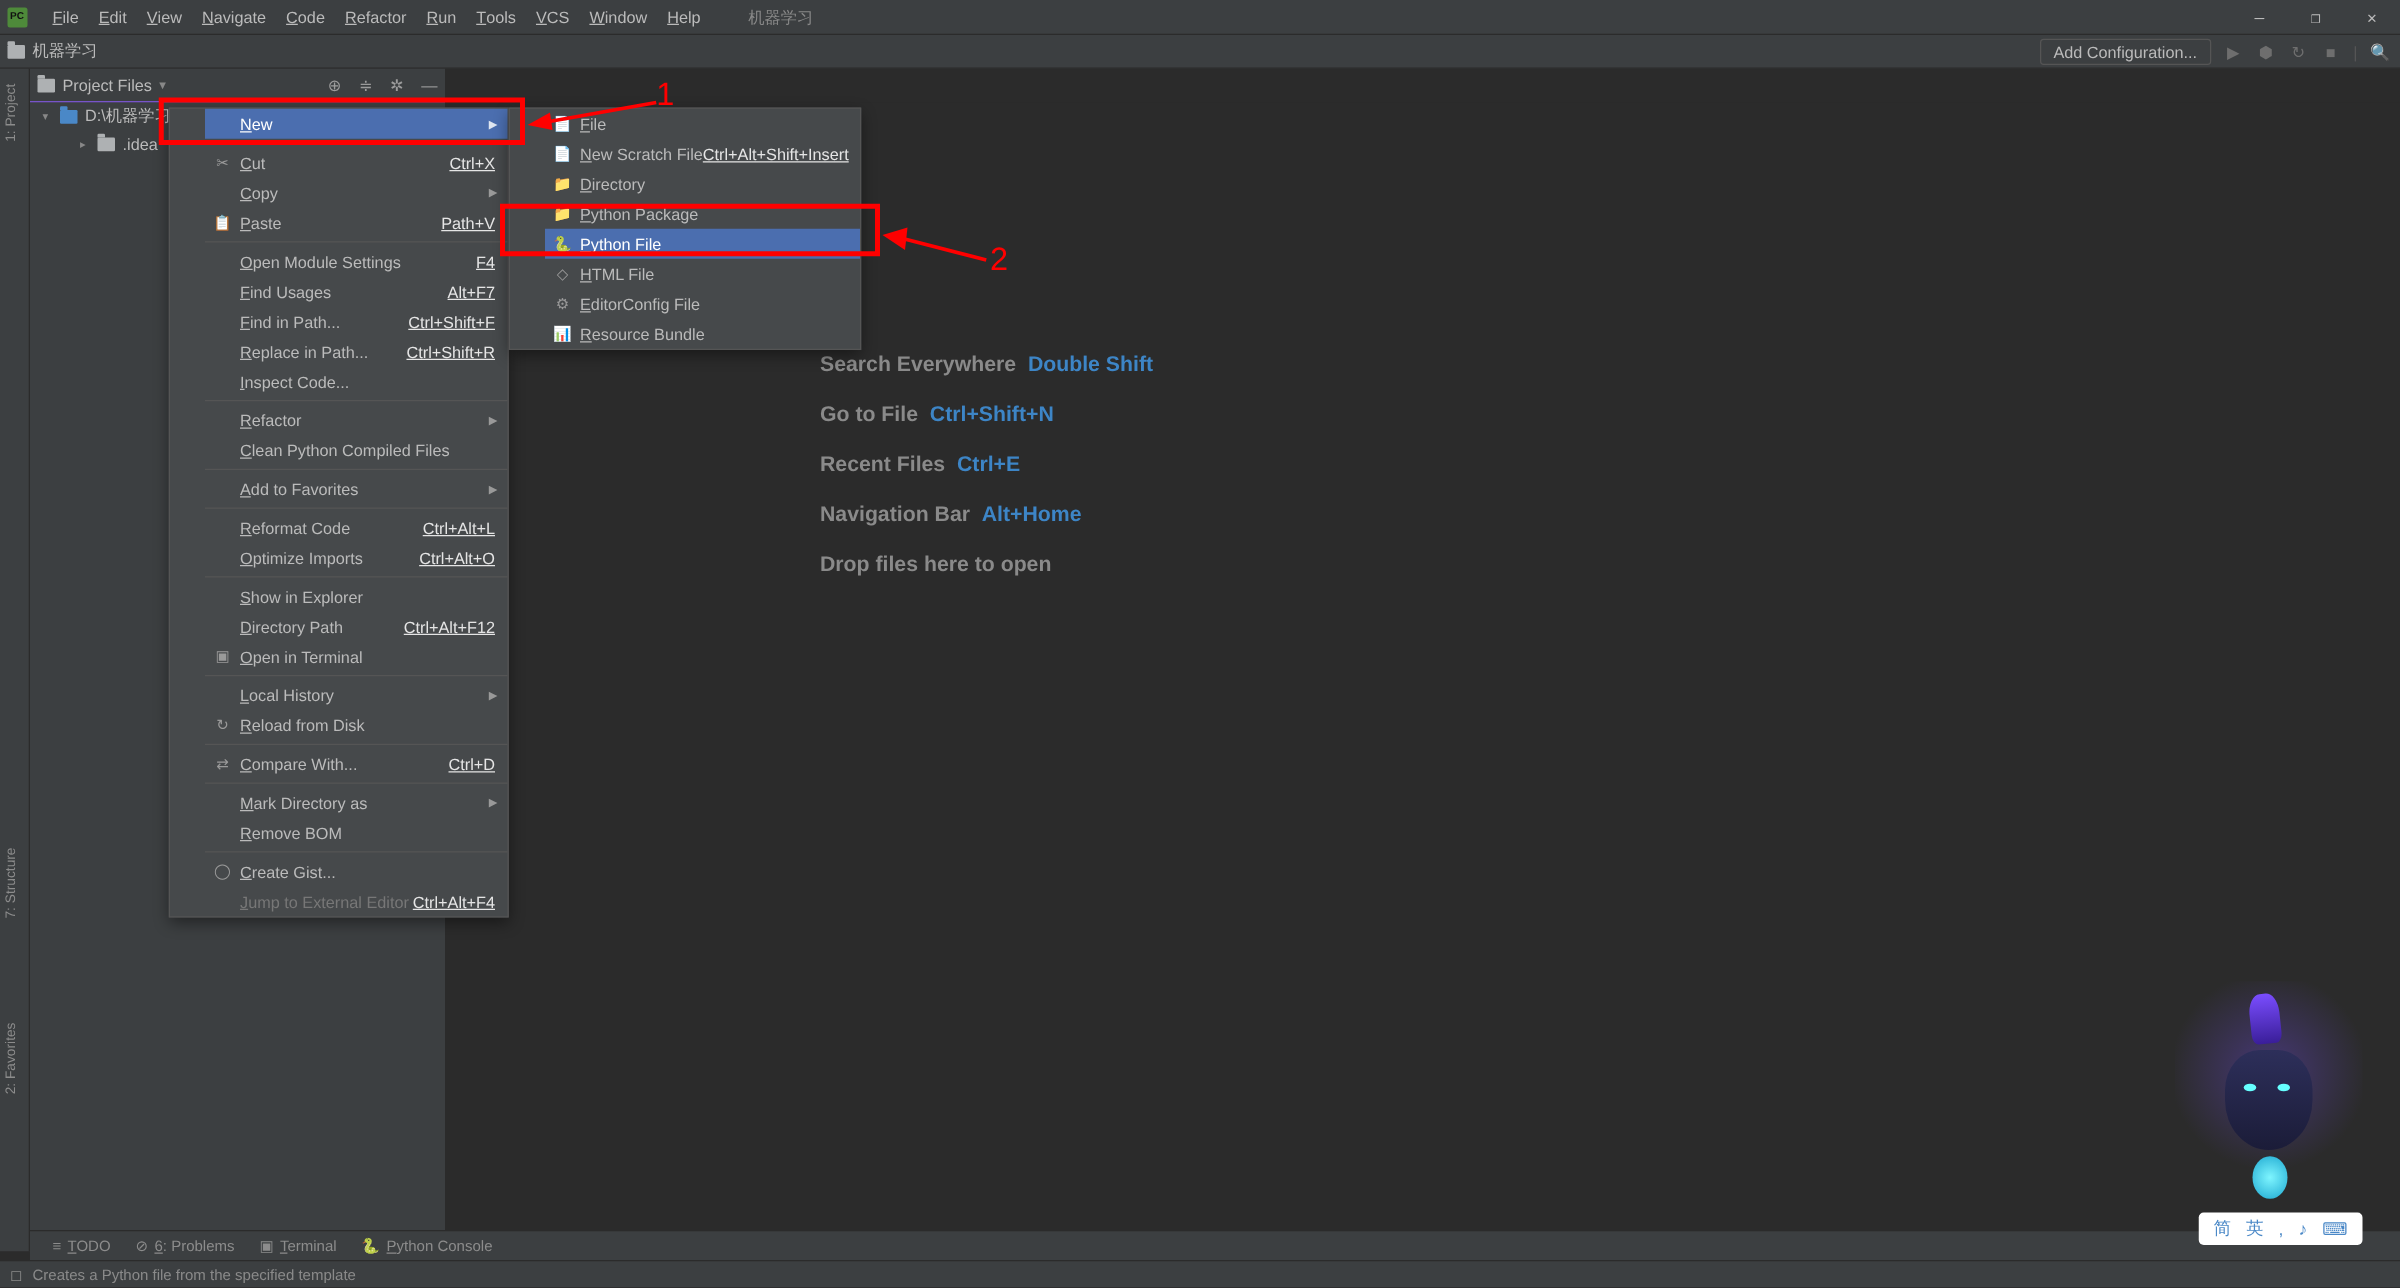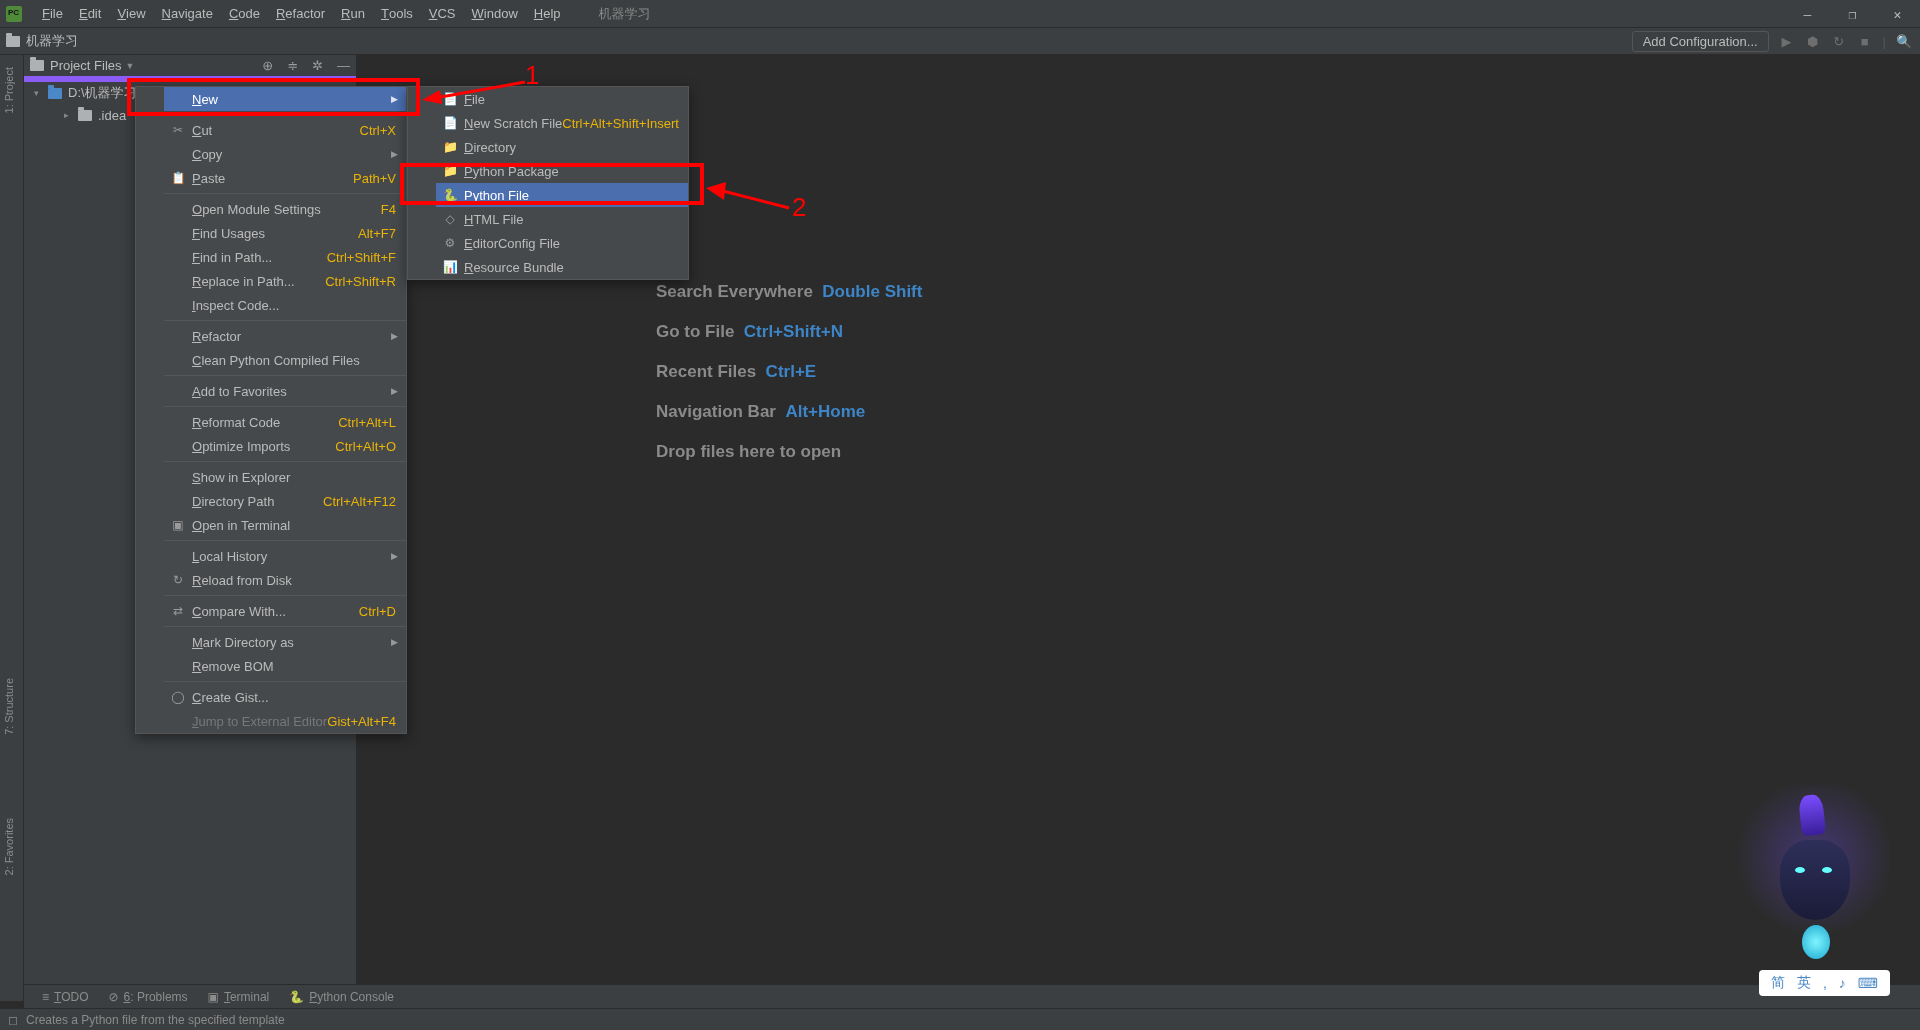--- a/index.html
+++ b/index.html
@@ -24,21 +24,21 @@
 .toolbar-icon { width:16px; color:#6e6e6e; text-align:center; }
 
 
 .gutter-left { position:absolute; left:0; top:55px; bottom:29px; width:24px; background:#3c3f41; border-right:1px solid #2b2b2b; }
 .gutter-label { writing-mode:vertical-rl; transform:rotate(180deg); font-size:11px; color:#8c8c8c; padding:6px 0; display:flex; align-items:center; gap:4px; }
 .gutter-left .g1{position:absolute;top:6px;left:3px;}
 .gutter-left .g2{position:absolute;bottom:260px;left:3px;}
 .gutter-left .g3{position:absolute;bottom:120px;left:3px;}
 
 
-.tool-header { position:absolute; left:24px; top:55px; width:332px; height:27px; background:#3c3f41; border-bottom:6px solid #8b5cf6; display:flex; align-items:center; padding:0 6px; }
+.tool-header { position:absolute; left:24px; top:55px; width:332px; height:27px; background:#3c3f41; border-bottom:1px solid #8b5cf6; display:flex; align-items:center; padding:0 6px; }
 .tool-header .folder-icon,.tree .folder-icon{width:14px;height:11px;background:#aeb1b3;margin-right:6px;border-radius:1px;position:relative;display:inline-block;}
 .tool-header .folder-icon::before,.tree .folder-icon::before{content:"";position:absolute;top:-3px;left:0;width:6px;height:3px;background:#aeb1b3;border-radius:1px 1px 0 0;}
 .tool-header .dd-arrow{margin-left:4px;color:#888;font-size:9px;}
 .tool-header .th-icons{margin-left:auto;display:flex;gap:14px;color:#9c9c9c;}
 
 
 .tree { position:absolute; left:24px; top:82px; width:332px; bottom:29px; background:#3c3f41; }
 .tree-row { height:22px; display:flex; align-items:center; padding-left:10px; }
 .tree-row.child{padding-left:40px;}
 .tree-arrow{width:10px;color:#888;font-size:9px;margin-right:4px;}
@@ -48,21 +48,21 @@
 
 .editor { position:absolute; left:356px; right:0; top:82px; bottom:29px; background:#2b2b2b; }
 .hint-block{position:absolute;left:300px;top:200px;}
 .hint-row{font-size:17px;color:#8a8a8a;margin-bottom:20px;font-weight:bold;}
 .hint-row .shortcut{color:#3d85c6;}
 
 
 .ctx-menu { position:absolute; background:#46494b; border:1px solid #555; box-shadow:0 4px 12px rgba(0,0,0,.45);padding-left:28px; }
 .ctx1 { left:135px; top:86px; width:272px; }
 .ctx-row { height:24px; display:flex; align-items:center; padding:0 10px 0 28px; position:relative; color:#bbb; white-space:nowrap;}
-.ctx-row .sc{margin-left:auto;color:#eab308;}
+.ctx-row .sc{margin-left:auto;color:#e5e5e5;text-decoration:underline;}
 .ctx-row.hl{background:#4b6eaf;color:#fff;}
 .ctx-row.dis{color:#777;justify-content:flex-end;}
 .ctx-sep{height:1px;background:#555;margin:3px 0;}
 .ctx-row .arrow{position:absolute;right:8px;font-size:9px;color:#999;}
 .ctx-row.hl .arrow{color:#dfe6f1;}
 .ctx-row .ico{position:absolute;left:7px;width:14px;text-align:center;color:#9a9a9a;font-size:12px;}
 
 
 .ctx2 { left:407px; top:86px; width:282px; }
 
@@ -272,21 +272,21 @@
     <div class="ctx-row">
       <span><u>R</u>emove BOM</span>
     </div>
     <div class="ctx-sep"></div>
     <div class="ctx-row">
       <span class="ico">◯</span>
       <span><u>C</u>reate Gist...</span>
     </div>
     <div class="ctx-row dis">
       <span><u>J</u>ump to External Editor</span>
-      <span class="sc">Gist+Alt+F4</span>
+      <span class="sc">Ctrl+Alt+F4</span>
     </div>
   </div>
 
 <div class="ctx-menu ctx2" id="ctx2">
     <div class="ctx-row">
       <span class="ico">📄</span>
       <span><u>F</u>ile</span>
     </div>
     <div class="ctx-row">
       <span class="ico">📄</span>

